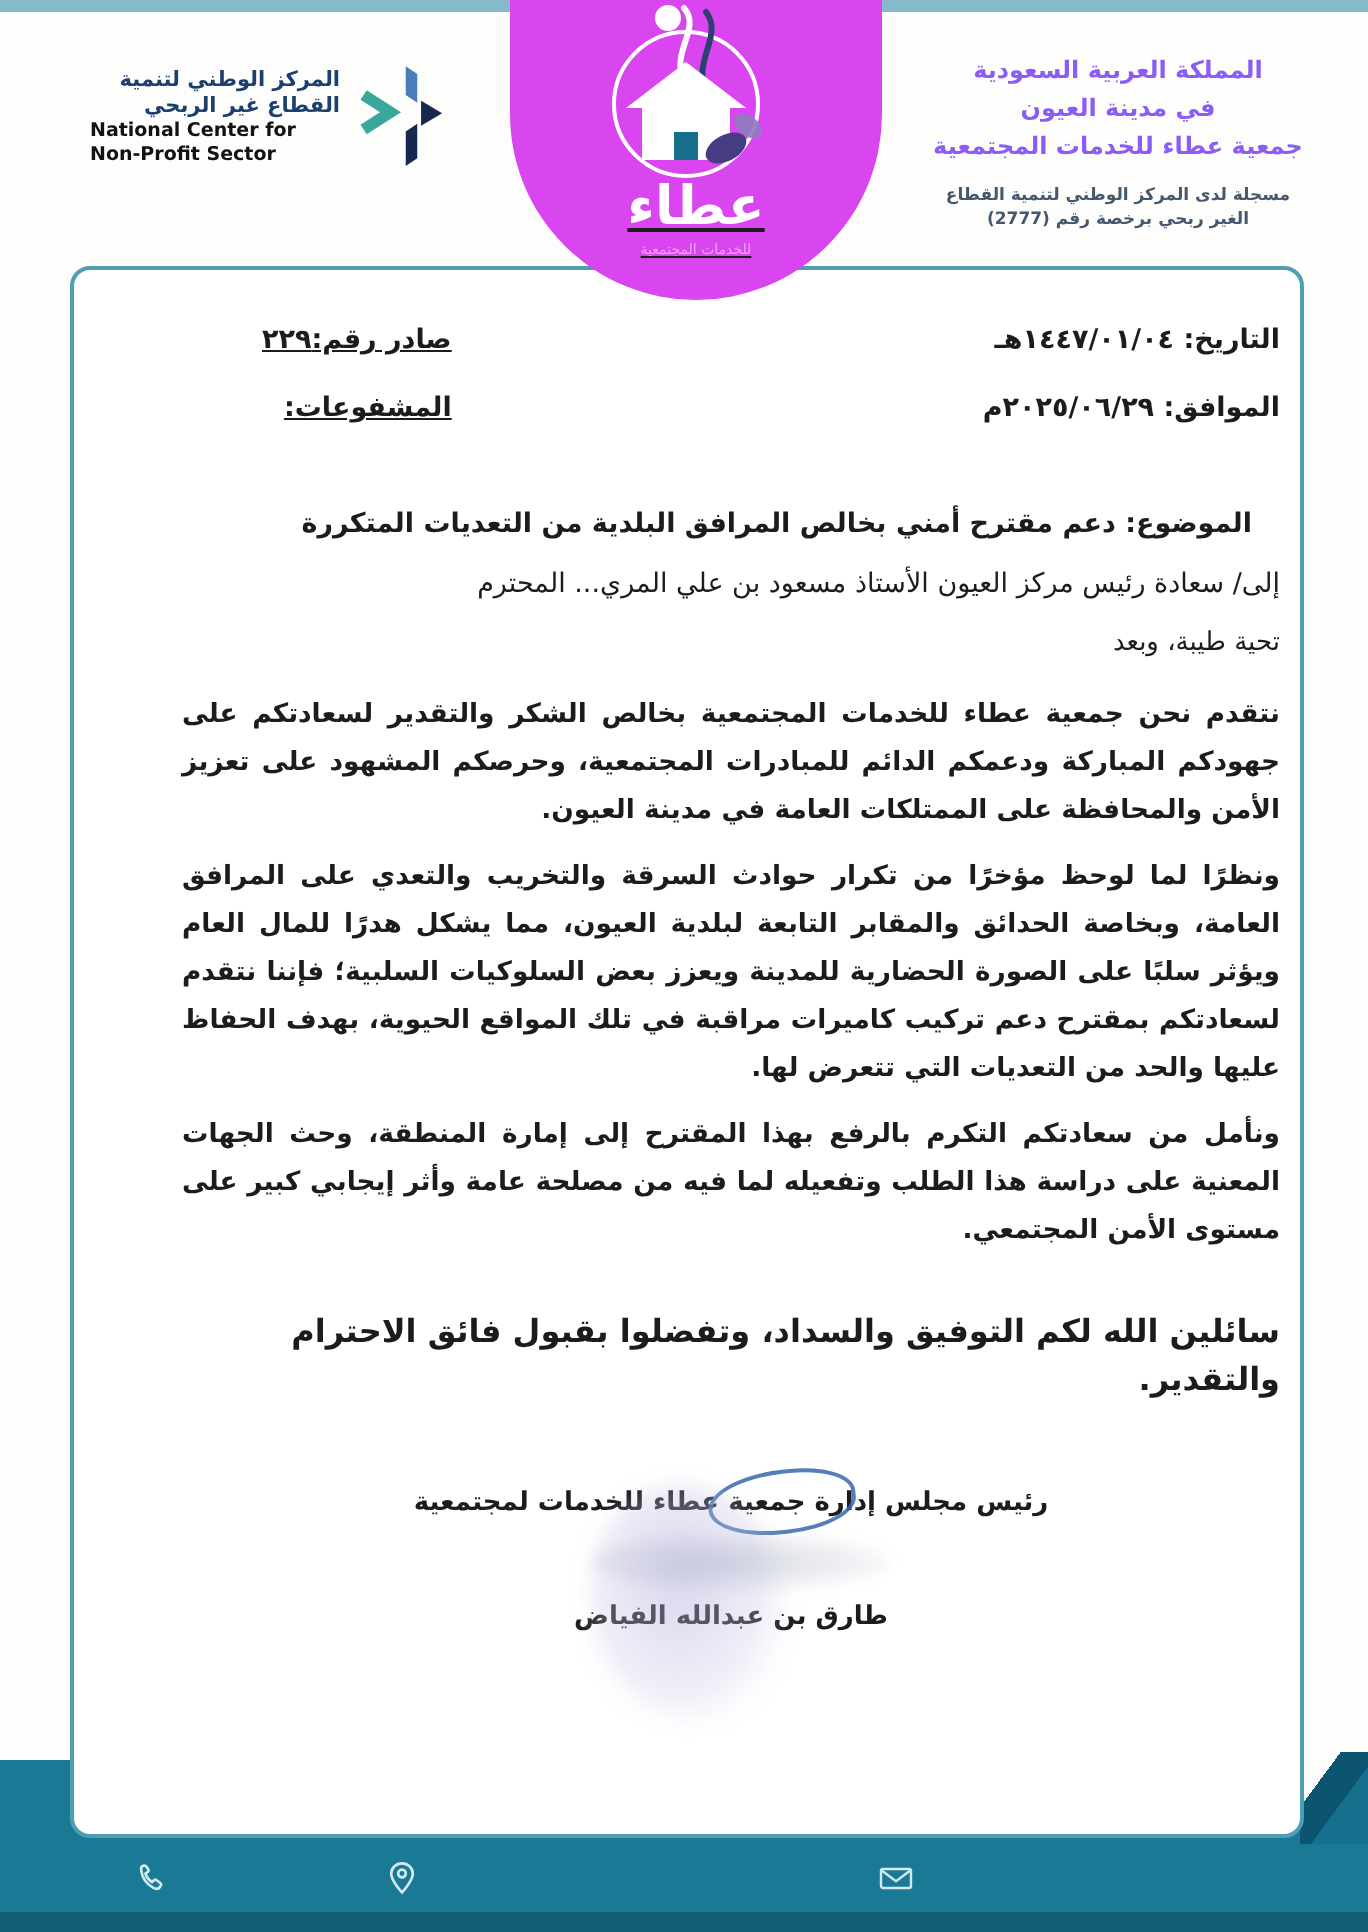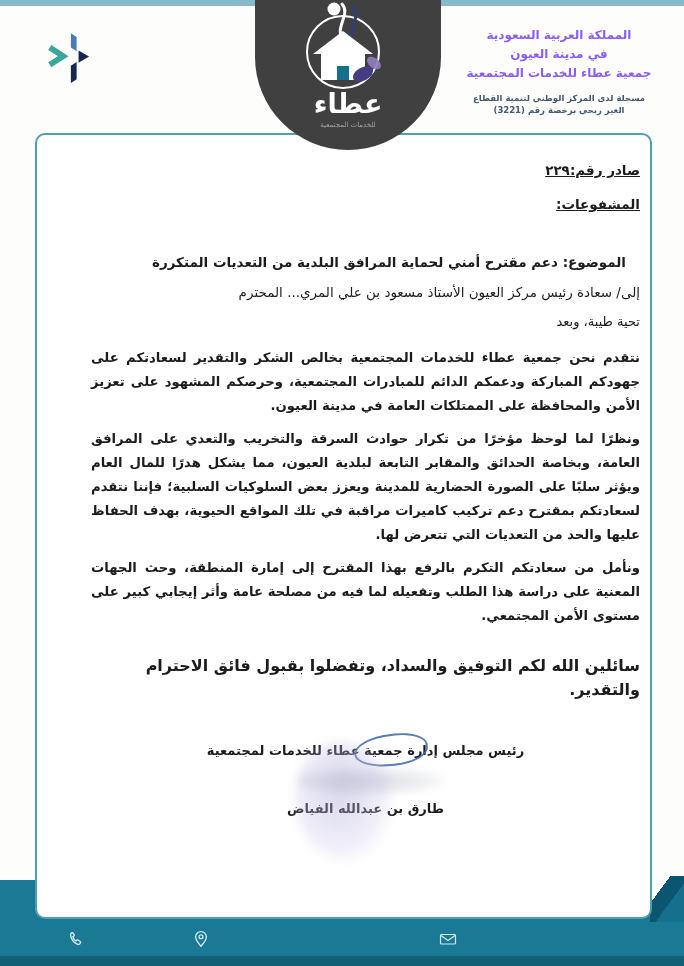--- a/index.html
+++ b/index.html
@@ -18,22 +18,22 @@
   .fold {
     position:absolute; left:650px; top:876px; width:34px; height:46px; z-index:2;
     background:linear-gradient(to bottom right, #fdfdfc 0 30%, #0b5571 30% 58%, #14708c 58% 100%);
   }
   .footer-icon { position:absolute; top:930px; z-index:3; width:18px; height:18px; }
   .footer-icon svg { width:100%; height:100%; }
 
   
   .badge {
     position:absolute; left:255px; top:0; width:186px; height:150px; z-index:4;
-    background:#404040; border-radius:0 0 95px 95px;
-    display:flex; flex-direction:column; align-items:center;
+    background:#d946ef; border-radius:0 0 95px 95px;
+    display:flex; flex-direction:column; align-items:center;text-decoration:underline;
   }
   .badge-calligraphy { color:#ffffff; font-size:27px; font-weight:bold; margin-top:-8px; letter-spacing:1px; }
   .badge-caption { color:rgba(255,255,255,0.5); font-size:7px; margin-top:2px; }
 
   
   .left-logo { position:absolute; left:45px; top:30px; width:178px; display:flex; align-items:center; gap:7px; z-index:4; }
   .left-logo-text { width:126px; }
   .left-logo-text .ar { text-align:right; font-size:10.5px; font-weight:bold; color:#1d3f6e; line-height:13px; direction:rtl; }
   .left-logo-text .en { text-align:left; font-size:9.5px; font-weight:bold; color:#121212; line-height:12px; }
   .left-logo-mark { width:46px; height:58px; flex:none; }
@@ -119,47 +119,57 @@
       <rect x="66" y="54" width="44" height="26" fill="#ffffff"></rect>
       <rect x="82" y="66" width="12" height="14" fill="#16708c"></rect>
       <ellipse cx="108" cy="74" rx="11" ry="6.5" fill="#453c82" transform="rotate(-28 108 74)"></ellipse>
       <ellipse cx="119" cy="63" rx="8" ry="5" fill="#8f7cc0" opacity="0.92" transform="rotate(38 119 63)"></ellipse>
     </svg>
     <div class="badge-calligraphy">عطاء</div>
     <div class="badge-caption">للخدمات المجتمعية</div>
   </div>
 
   <div class="left-logo">
+    <div class="left-logo-text">
+      <div class="ar">المركز الوطني لتنمية</div>
+      <div class="ar">القطاع غير الربحي</div>
+      <div class="en">National Center for</div>
+      <div class="en">Non-Profit Sector</div>
+    </div>
     <svg class="left-logo-mark" viewBox="0 0 48 58">
       <polyline points="5,17 19,26 5,35" stroke="#3aa79b" stroke-width="6" fill="none"></polyline>
       <path d="M27 2 L33 6 L33 21 L27 17 Z" fill="#4a7db8"></path>
       <path d="M27 36 L33 32 L33 50 L27 54 Z" fill="#16284e"></path>
       <path d="M35 20 L46 26.5 L35 33 Z" fill="#16284e"></path>
     </svg>
   </div>
 
   <div class="right-header">
     <div class="big">المملكة العربية السعودية</div>
     <div class="big">في مدينة العيون</div>
     <div class="big">جمعية عطاء للخدمات المجتمعية</div>
     <div class="gap"></div>
     <div class="small">مسجلة لدى المركز الوطني لتنمية القطاع</div>
-    <div class="small">الغير ربحي برخصة رقم (3221)</div>
+    <div class="small">الغير ربحي برخصة رقم (2777)</div>
   </div>
 
   <div class="card">
 
     <div class="meta-row">
+      <div class="meta-right">
+        <div class="line">التاريخ: ١٤٤٧/٠١/٠٤هـ</div>
+        <div class="line">الموافق: ٢٠٢٥/٠٦/٢٩م</div>
+      </div>
       <div class="meta-left">
         <div class="line">صادر رقم:٢٢٩</div>
         <div class="line">المشفوعات:</div>
       </div>
     </div>
 
-    <div class="subject">الموضوع: دعم مقترح أمني لحماية المرافق البلدية من التعديات المتكررة</div>
+    <div class="subject">الموضوع: دعم مقترح أمني بخالص المرافق البلدية من التعديات المتكررة</div>
     <div class="recipient">إلى/ سعادة رئيس مركز العيون الأستاذ مسعود بن علي المري... المحترم</div>
     <div class="tahiya">تحية طيبة، وبعد</div>
 
     <div class="bodyp">نتقدم نحن جمعية عطاء للخدمات المجتمعية بخالص الشكر والتقدير لسعادتكم على جهودكم المباركة ودعمكم الدائم للمبادرات المجتمعية، وحرصكم المشهود على تعزيز الأمن والمحافظة على الممتلكات العامة في مدينة العيون.</div>
     <div class="bodyp">ونظرًا لما لوحظ مؤخرًا من تكرار حوادث السرقة والتخريب والتعدي على المرافق العامة، وبخاصة الحدائق والمقابر التابعة لبلدية العيون، مما يشكل هدرًا للمال العام ويؤثر سلبًا على الصورة الحضارية للمدينة ويعزز بعض السلوكيات السلبية؛ فإننا نتقدم لسعادتكم بمقترح دعم تركيب كاميرات مراقبة في تلك المواقع الحيوية، بهدف الحفاظ عليها والحد من التعديات التي تتعرض لها.</div>
     <div class="bodyp">ونأمل من سعادتكم التكرم بالرفع بهذا المقترح إلى إمارة المنطقة، وحث الجهات المعنية على دراسة هذا الطلب وتفعيله لما فيه من مصلحة عامة وأثر إيجابي كبير على مستوى الأمن المجتمعي.</div>
 
     <div class="closing">سائلين الله لكم التوفيق والسداد، وتفضلوا بقبول فائق الاحترام والتقدير.</div>
 
     <div class="signature">

